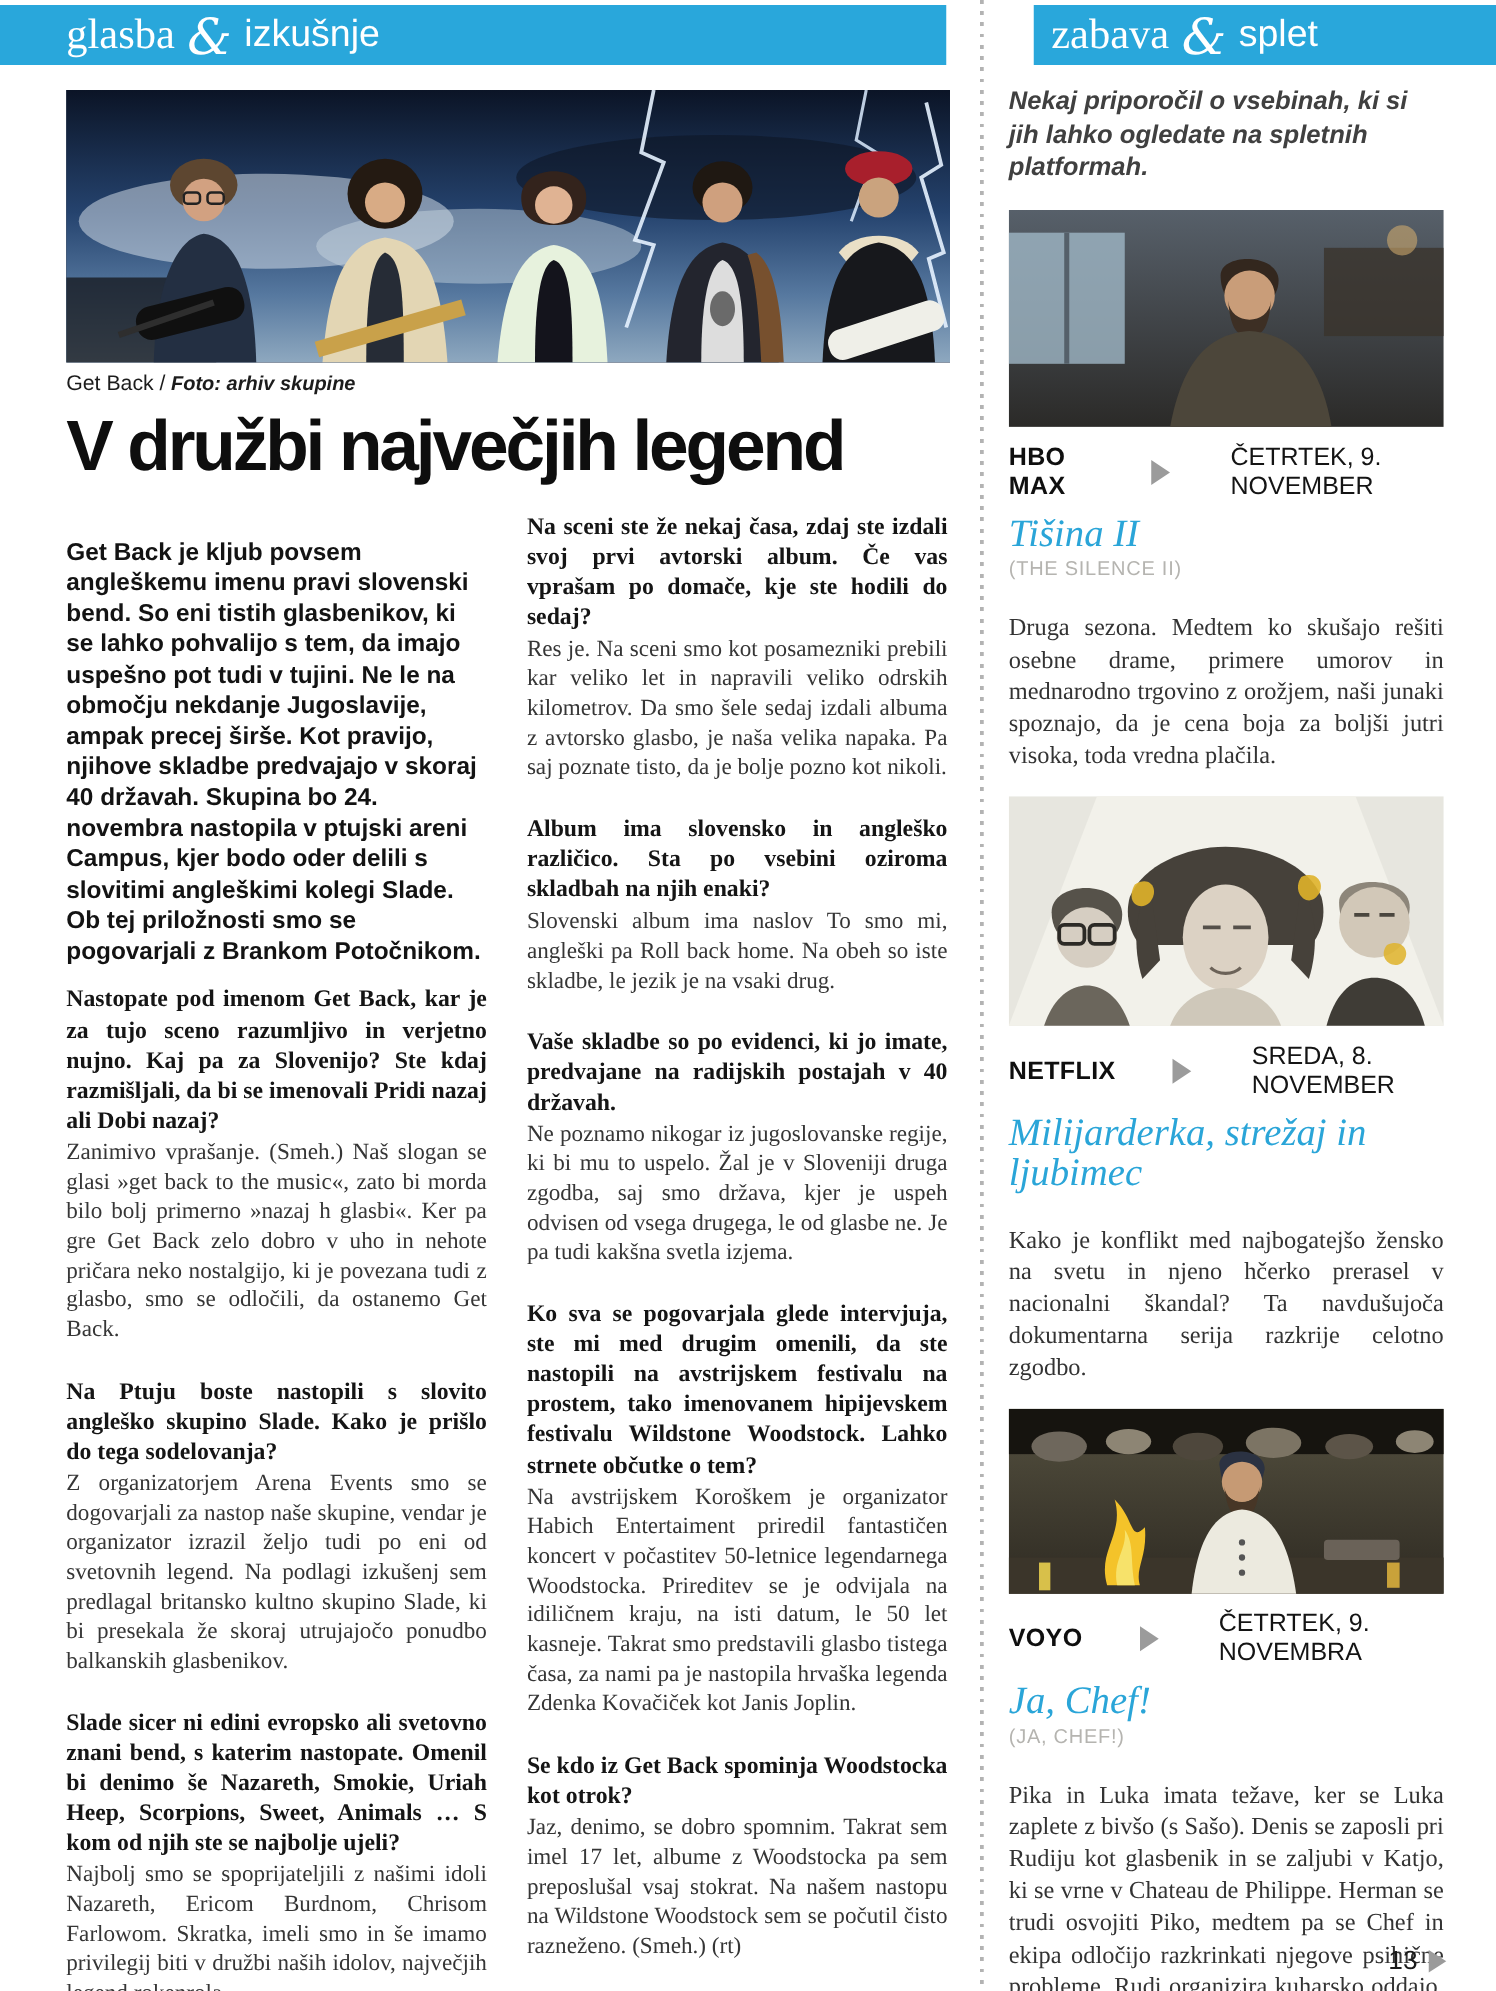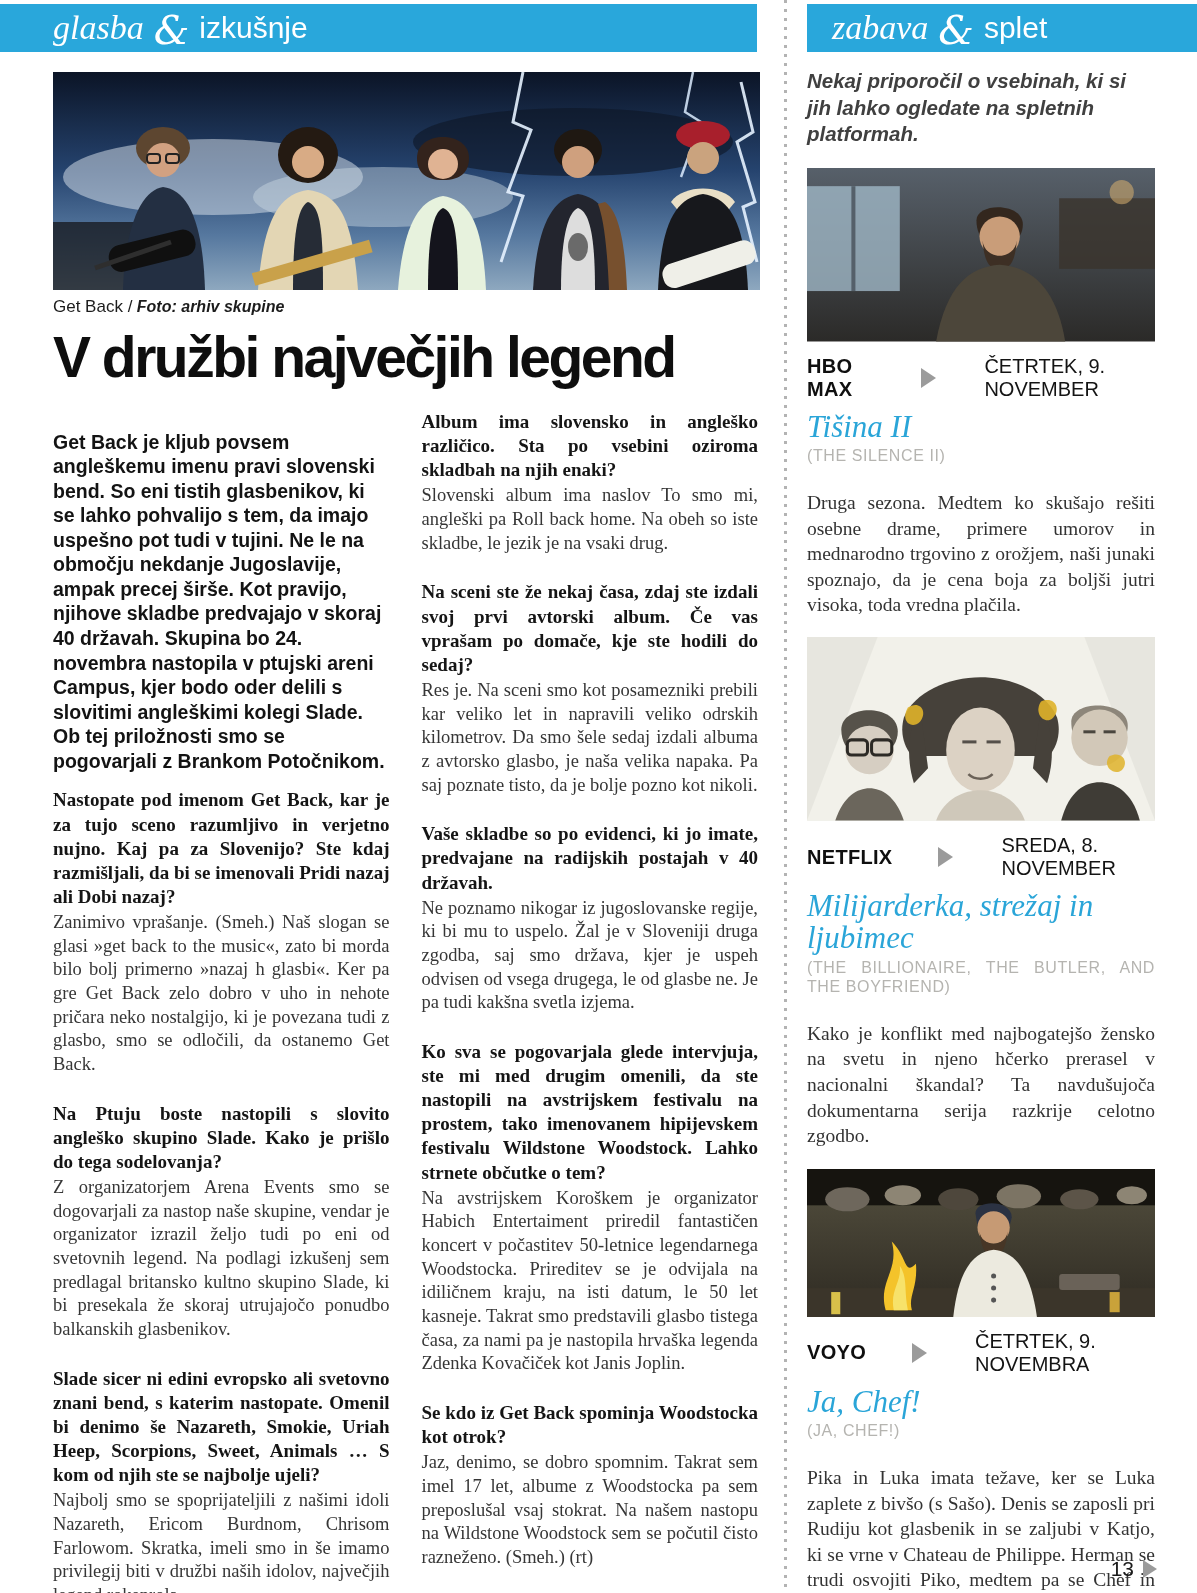--- a/index.html
+++ b/index.html
@@ -9,22 +9,22 @@
 
   
   .col-left{width:784px;box-sizing:border-box;}
   .divider{width:3px;margin:0;background:repeating-linear-gradient(to bottom,#b3b3b3 0 3px,transparent 3px 9px);}
   .col-right{flex:1;box-sizing:border-box;padding:0 42px 0 20px;position:relative;}
 
   
   .banner{background:#29a7db;color:#fff;height:48px;margin-top:4px;
           display:flex;align-items:center;}
   .banner-left{width:757px;padding-left:53px;box-sizing:border-box;}
-  .banner-right{margin-right:-42px;padding-left:25px;}
-  .script-word{font-family:"Liberation Serif",serif;font-style:italic;font-size:34px;}
+  .banner-right{margin-right:-42px;padding-left:14px;margin-left:20px;}
+  .script-word{font-family:"Liberation Serif",serif;font-size:34px;}
   .amp{font-family:"DejaVu Serif",serif;font-style:italic;font-size:40px;margin:0 10px;position:relative;top:2px;}
   .plain-word{font-size:30px;}
 
   
   .article-body{padding:0 26px 0 53px;}
   .band-photo{width:707px;height:218px;margin-top:20px;display:block;background:#10203a;}
   .caption{margin-top:7px;font-size:17px;color:#1c1c1c;}
   .caption .credit{font-style:italic;font-weight:700;font-size:16px;}
   .headline{font-size:57px;font-weight:700;letter-spacing:-2.5px;line-height:1.0;
             margin:12px 0 24px 0;color:#0e0e0e;}
@@ -149,26 +149,26 @@
             <div class="a">Z organizatorjem Arena Events smo se dogovarjali za nastop naše skupine, vendar je organizator izrazil željo tudi po eni od svetovnih legend. Na podlagi izkušenj sem predlagal britansko kultno skupino Slade, ki bi presekala že skoraj utrujajočo ponudbo balkanskih glasbenikov.</div>
           </div>
           <div class="qa">
             <div class="q">Slade sicer ni edini evropsko ali svetovno znani bend, s katerim nastopate. Omenil bi denimo še Nazareth, Smokie, Uriah Heep, Scorpions, Sweet, Animals … S kom od njih ste se najbolje ujeli?</div>
             <div class="a">Najbolj smo se spoprijateljili z našimi idoli Nazareth, Ericom Burdnom, Chrisom Farlowom. Skratka, imeli smo in še imamo privilegij biti v družbi naših idolov, največjih legend rokenrola.</div>
           </div>
         </div>
 
         <div class="tcol">
           <div class="qa">
+            <div class="q">Na sceni ste že nekaj časa, zdaj ste izdali svoj prvi avtorski album. Če vas vprašam po domače, kje ste hodili do sedaj?</div>
+            <div class="a">Res je. Na sceni smo kot posamezniki prebili kar veliko let in napravili veliko odrskih kilometrov. Da smo šele sedaj izdali albuma z avtorsko glasbo, je naša velika napaka. Pa saj poznate tisto, da je bolje pozno kot nikoli.</div>
+          </div>
+          <div class="qa">
             <div class="q">Album ima slovensko in angleško različico. Sta po vsebini oziroma skladbah na njih enaki?</div>
             <div class="a">Slovenski album ima naslov To smo mi, angleški pa Roll back home. Na obeh so iste skladbe, le jezik je na vsaki drug.</div>
-          </div>
-          <div class="qa">
-            <div class="q">Na sceni ste že nekaj časa, zdaj ste izdali svoj prvi avtorski album. Če vas vprašam po domače, kje ste hodili do sedaj?</div>
-            <div class="a">Res je. Na sceni smo kot posamezniki prebili kar veliko let in napravili veliko odrskih kilometrov. Da smo šele sedaj izdali albuma z avtorsko glasbo, je naša velika napaka. Pa saj poznate tisto, da je bolje pozno kot nikoli.</div>
           </div>
           <div class="qa">
             <div class="q">Vaše skladbe so po evidenci, ki jo imate, predvajane na radijskih postajah v 40 državah.</div>
             <div class="a">Ne poznamo nikogar iz jugoslovanske regije, ki bi mu to uspelo. Žal je v Sloveniji druga zgodba, saj smo država, kjer je uspeh odvisen od vsega drugega, le od glasbe ne. Je pa tudi kakšna svetla izjema.</div>
           </div>
           <div class="qa">
             <div class="q">Ko sva se pogovarjala glede intervjuja, ste mi med drugim omenili, da ste nastopili na avstrijskem festivalu na prostem, tako imenovanem hipijevskem festivalu Wildstone Woodstock. Lahko strnete občutke o tem?</div>
             <div class="a">Na avstrijskem Koroškem je organizator Habich Entertaiment priredil fantastičen koncert v počastitev 50-letnice legendarnega Woodstocka. Prireditev se je odvijala na idiličnem kraju, na isti datum, le 50 let kasneje. Takrat smo predstavili glasbo tistega časa, za nami pa je nastopila hrvaška legenda Zdenka Kovačiček kot Janis Joplin.</div>
           </div>
           <div class="qa">
@@ -245,21 +245,20 @@
       <path d="M232,64 C246,58 252,72 244,80 C236,88 224,76 232,64 Z" fill="#dfb32a" opacity="0.9"></path>
       <path d="M300,118 C312,112 320,124 312,132 C304,138 292,128 300,118 Z" fill="#dfb32a" opacity="0.85"></path>
     </svg>
 
     <div class="channel-row">
       <span class="channel">NETFLIX</span>
       <span class="play-arrow"></span>
       <span class="date">SREDA, 8. NOVEMBER</span>
     </div>
     <div class="show-title">Milijarderka, strežaj in ljubimec</div>
-    <div class="show-orig">(THE BILLIONAIRE, THE BUTLER, AND THE BOYFRIEND)</div>
     <p class="show-body">Kako je konflikt med najbogatejšo žensko na svetu in njeno hčerko prerasel v nacionalni škandal? Ta navdušujoča dokumentarna serija razkrije celotno zgodbo.</p>
 
     <svg class="show-photo" viewBox="0 0 345 147" preserveAspectRatio="none" style="margin-top:20px;">
       <defs>
           <linearGradient id="vbg" x1="0" y1="0" x2="0" y2="1">
         <stop offset="0" stop-color="#54503f"></stop>
             <stop offset="1" stop-color="#2e2a22"></stop>
           </linearGradient>
         </defs>
       <rect width="345" height="147" fill="url(#vbg)"></rect>

